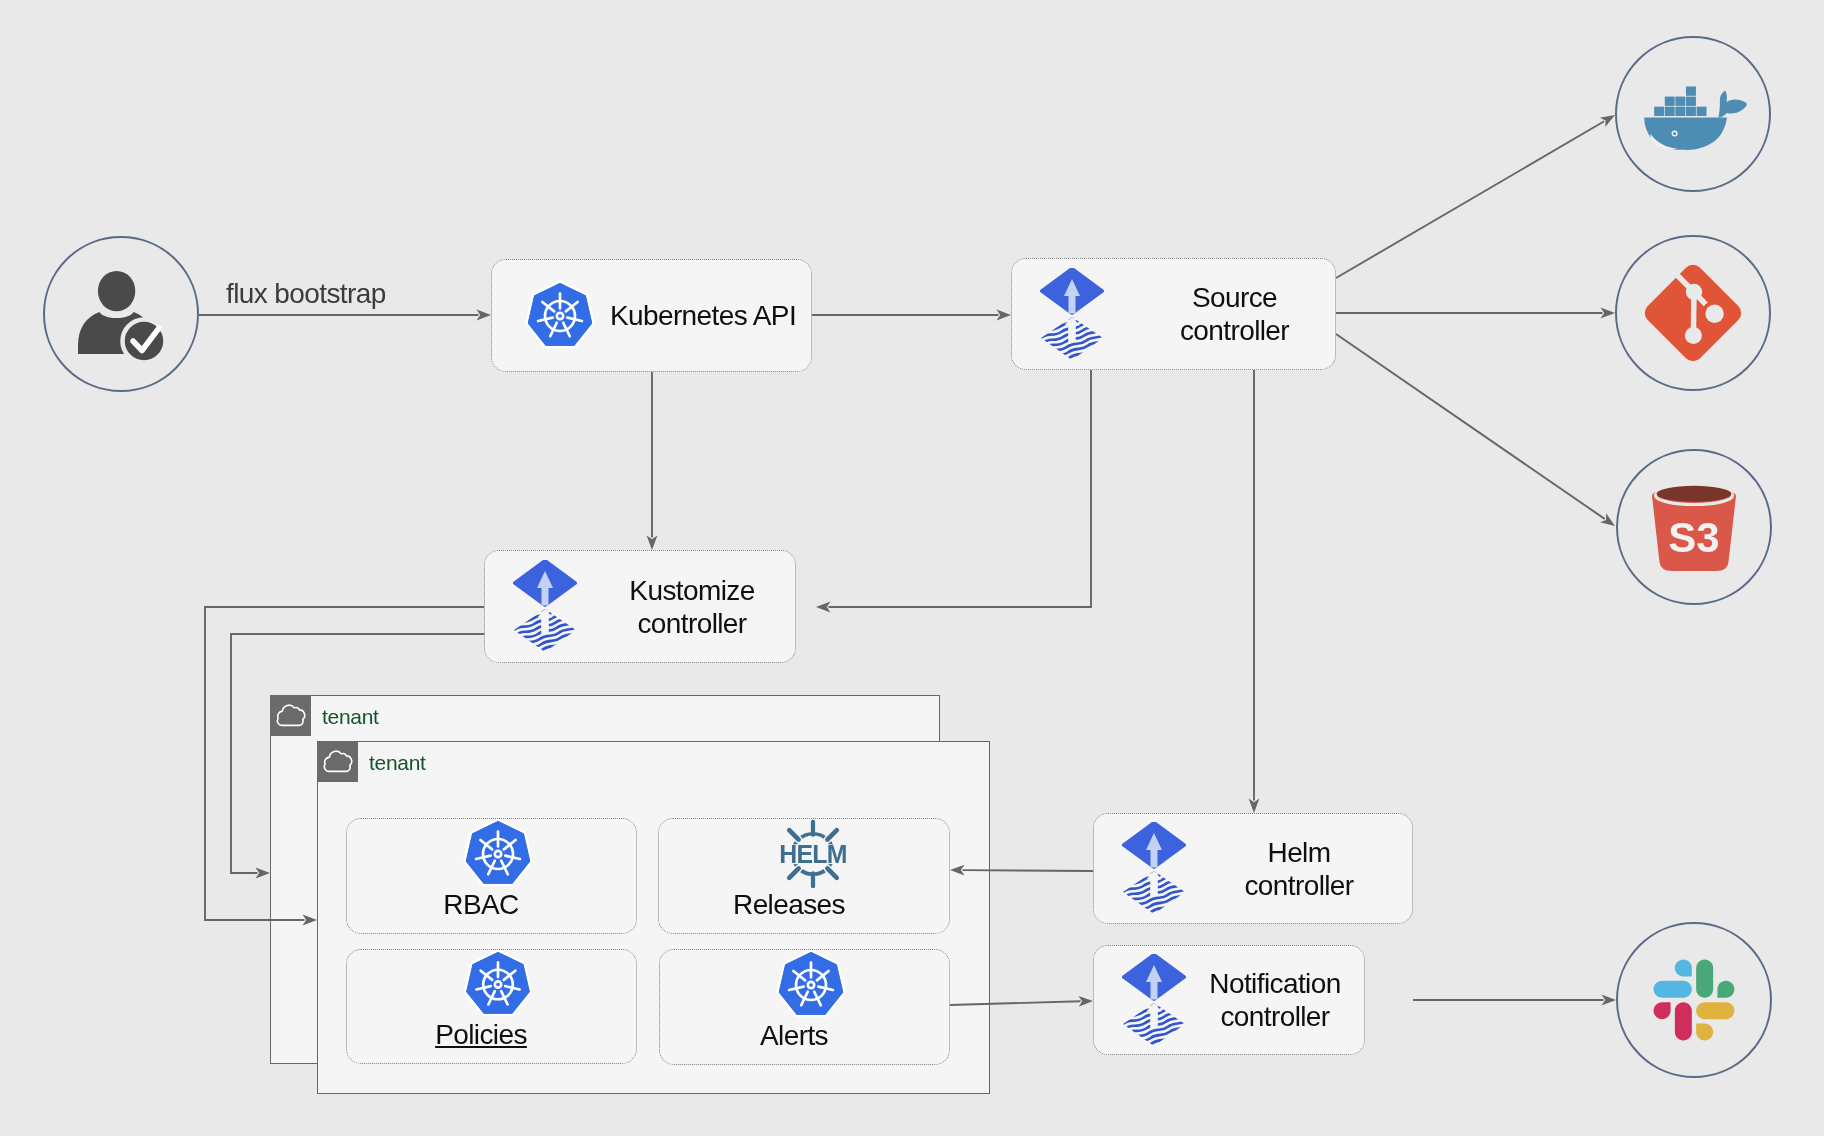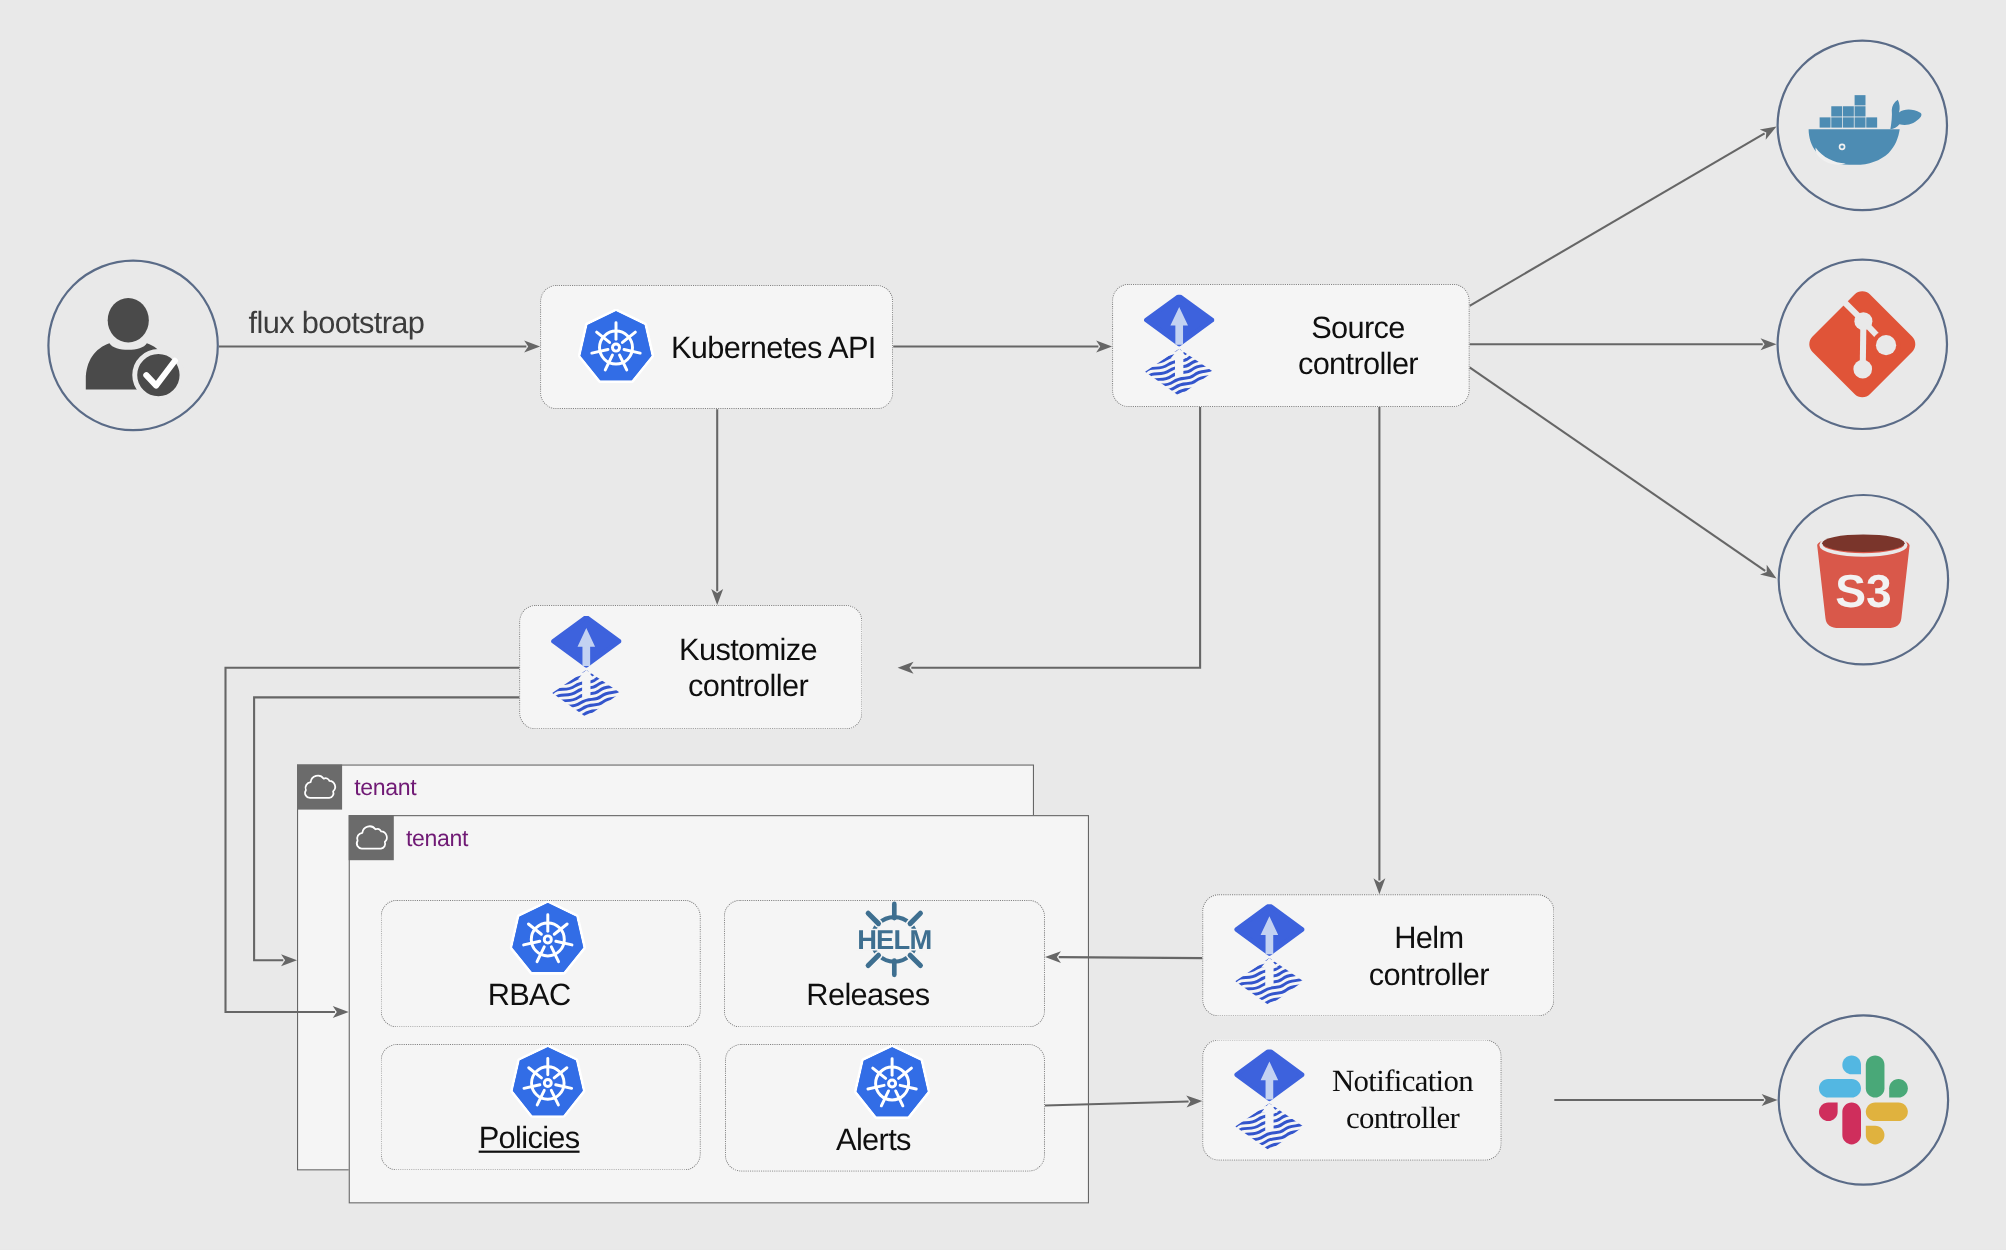--- a/index.html
+++ b/index.html
@@ -3,21 +3,21 @@
 <meta charset="utf-8">
 <style>
   html,body{margin:0;padding:0;}
   body{width:1824px;height:1136px;background:#e9e9e9;font-family:"Liberation Sans",sans-serif;}
   #canvas{position:relative;width:1824px;height:1136px;background:#e9e9e9;overflow:hidden;}
   .box{position:absolute;background:#f5f5f5;border:1.7px dotted #818181;border-radius:15px;box-sizing:border-box;display:flex;align-items:center;z-index:3;}
   .box .lbl{flex:1;text-align:center;font-size:28px;letter-spacing:-0.6px;color:#0f0f0f;line-height:33px;}
   .tenant{position:absolute;background:#f5f5f5;border:1.5px solid #666;box-sizing:border-box;}
   .tz1{z-index:1}.tz2{z-index:2}
   .cloudbox{position:absolute;left:-1.5px;top:-1.5px;width:41px;height:41px;background:#6b6b6b;}
-  .tlabel{position:absolute;left:51px;top:9px;font-size:21px;letter-spacing:-0.3px;color:#701a75;}
+  .tlabel{position:absolute;left:51px;top:9px;font-size:21px;letter-spacing:-0.3px;color:#14532d;}
   .ibox{position:absolute;background:#f5f5f5;border:1.7px dotted #818181;border-radius:15px;box-sizing:border-box;display:flex;align-items:center;padding-bottom:12px;z-index:3;flex-direction:column;}
   .ibox .lbl{flex:1;text-align:center;font-size:28px;letter-spacing:-0.6px;color:#0f0f0f;}
   svg.layer{position:absolute;left:0;top:0;z-index:2;}
   svg.node{position:absolute;z-index:3;}
   #fluxboot{position:absolute;left:226px;top:278px;width:230px;text-align:left;font-size:28px;letter-spacing:-0.6px;color:#3c3c3c;z-index:4;}
 </style>
 </head>
 <body>
 <div id="canvas">
 
@@ -90,35 +90,35 @@
   <div class="lbl">Kubernetes API</div>
 </div>
 
 <div class="box" style="left:1011px;top:258px;width:325px;height:112px;gap:30px;">
   <svg width="64" height="93" viewBox="0 0 64 93" style="margin-left:28px;">
     <use href="#flux"></use>
   </svg>
   <div class="lbl">Source<br>controller</div>
 </div>
 
-<div class="box" style="left:472px;top:550px;width:312px;height:113px;gap:12px;">
+<div class="box" style="left:484px;top:550px;width:312px;height:113px;gap:12px;">
   <svg width="64" height="93" viewBox="0 0 64 93" style="margin-left:28px;">
     <use href="#flux"></use>
   </svg>
   <div class="lbl">Kustomize<br>controller</div>
 </div>
 
 <div class="box" style="left:1093px;top:813px;width:320px;height:111px;">
   <svg width="64" height="93" viewBox="0 0 64 93" style="margin-left:28px;">
     <use href="#flux"></use>
   </svg>
   <div class="lbl">Helm<br>controller</div>
 </div>
 
-<div class="box" style="left:1093px;top:945px;width:272px;height:110px;font-family:Liberation Serif, serif;">
+<div class="box" style="left:1093px;top:945px;width:272px;height:110px;">
   <svg width="64" height="93" viewBox="0 0 64 93" style="margin-left:28px;">
     <use href="#flux"></use>
   </svg>
   <div class="lbl">Notification<br>controller</div>
 </div>
 
 <svg width="0" height="0" style="position:absolute">
   <defs>
     <g id="flux">
       <polygon points="32,1 62,23 32,45 2,23" fill="#3d62dd" stroke="#3d62dd" stroke-width="4" stroke-linejoin="round"></polygon>

